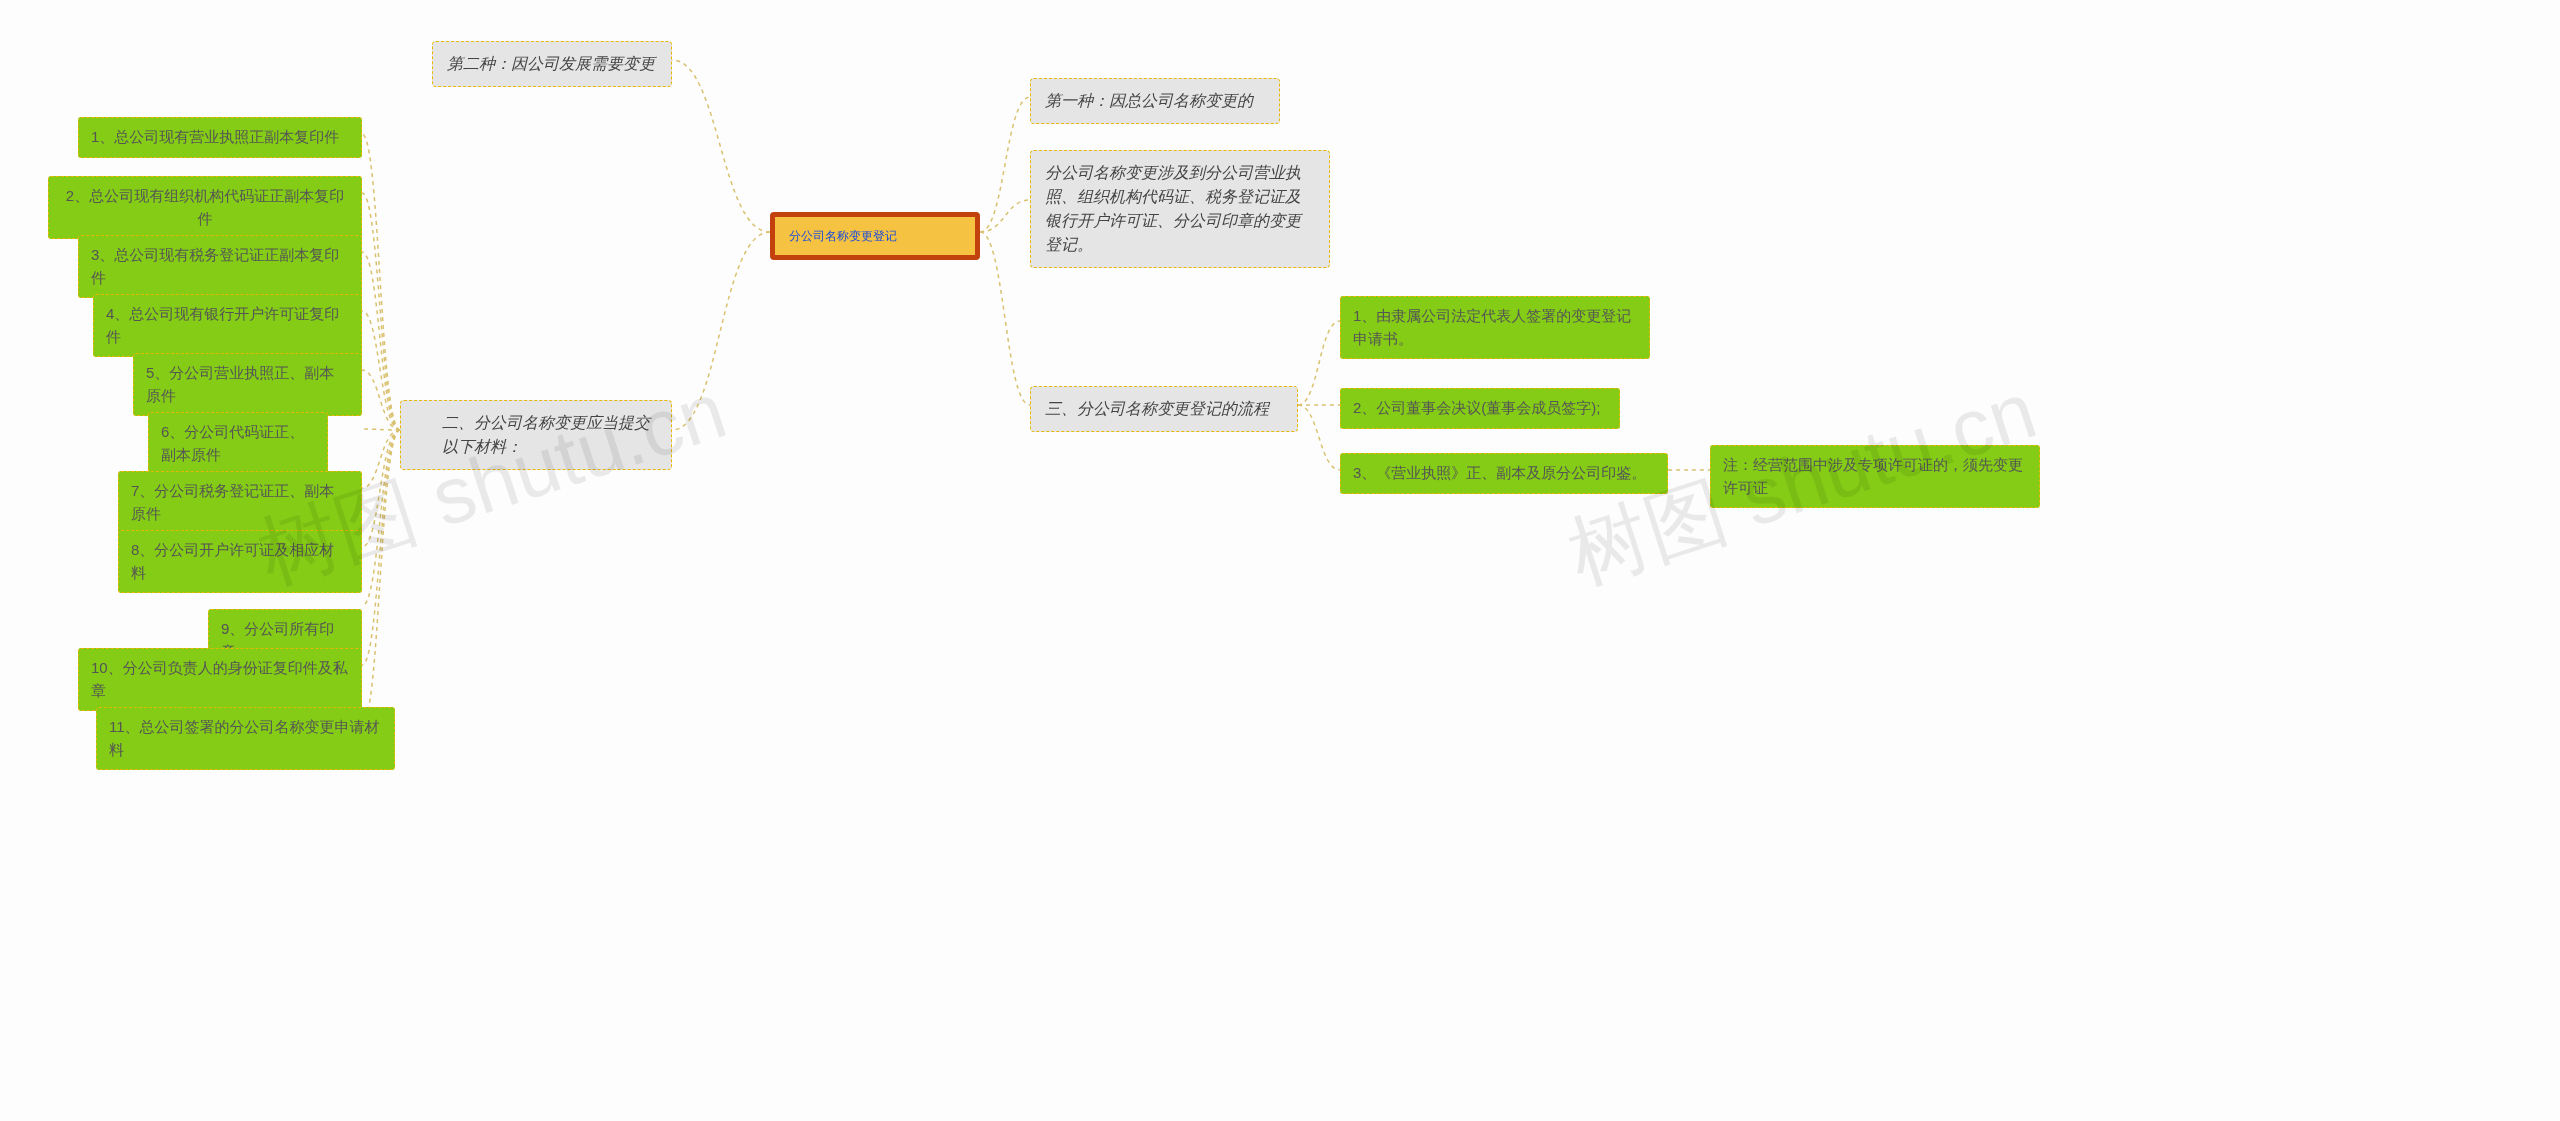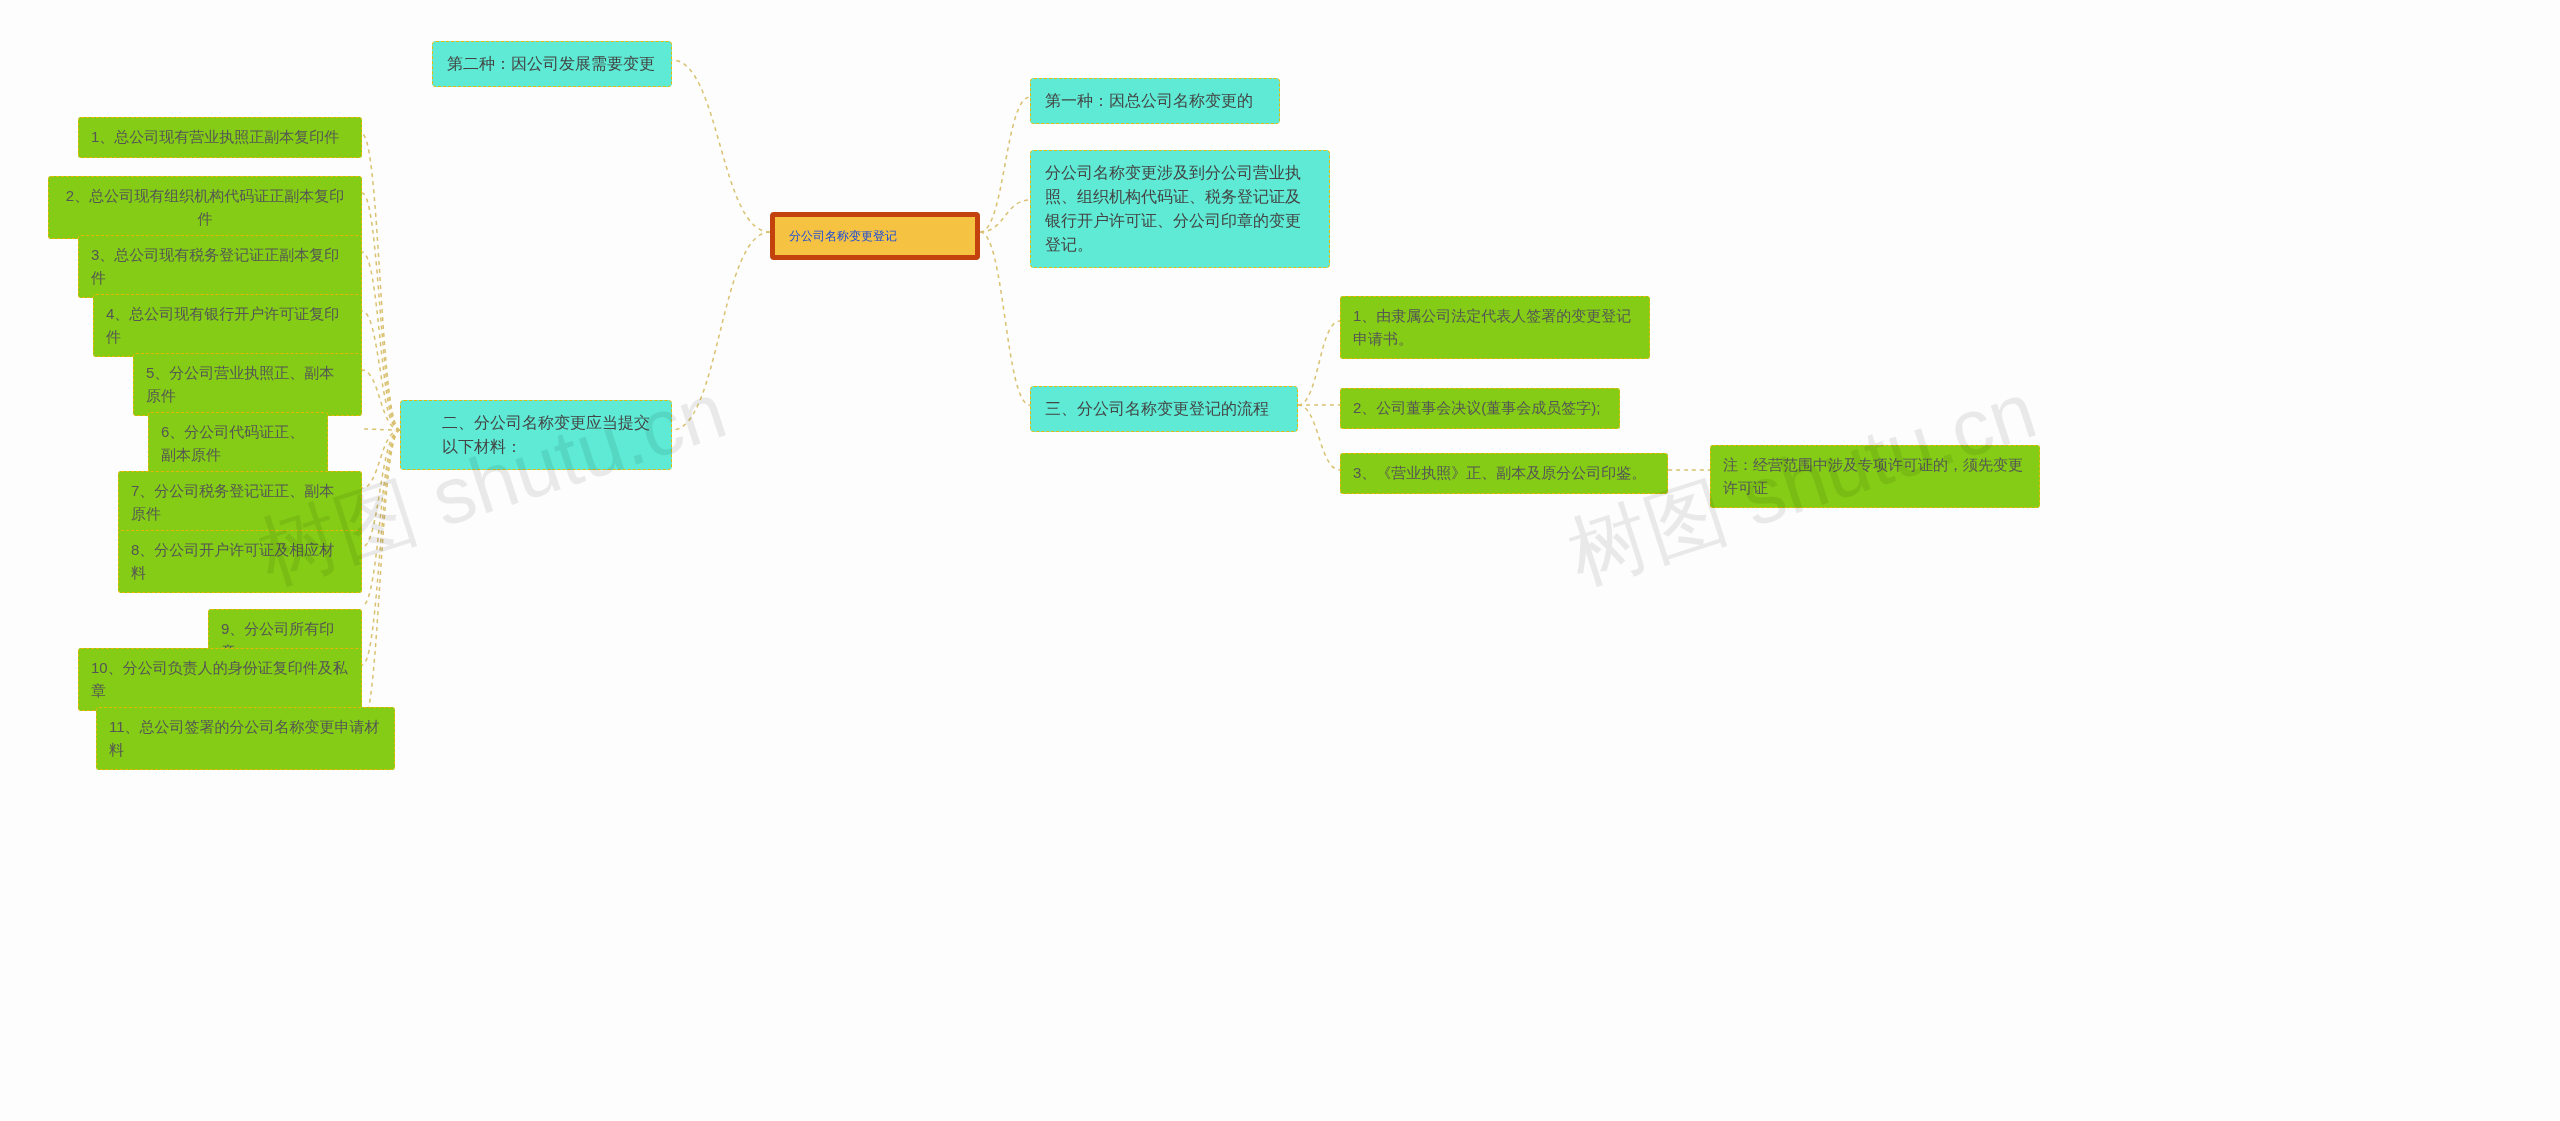--- a/index.html
+++ b/index.html
@@ -24,22 +24,23 @@
     background: #f5c242;
     border: 5px solid #c2410c;
     border-radius: 4px;
     font-size: 12px;
     color: #1d4ed8;
     font-weight: 500;
   }
   .branch {
     border: 1px dashed #e6b800;
     border-radius: 4px;
-    background: #5eead4;
+    background: #e5e5e5;
     color: #444;
+    font-style: italic;
   }
   .leaf {
     border: 1px dashed #e6b800;
     border-radius: 3px;
     background: #84cc16;
     color: #555;
     font-size: 15px;
     padding: 8px 12px;
   }
   svg.connectors {

